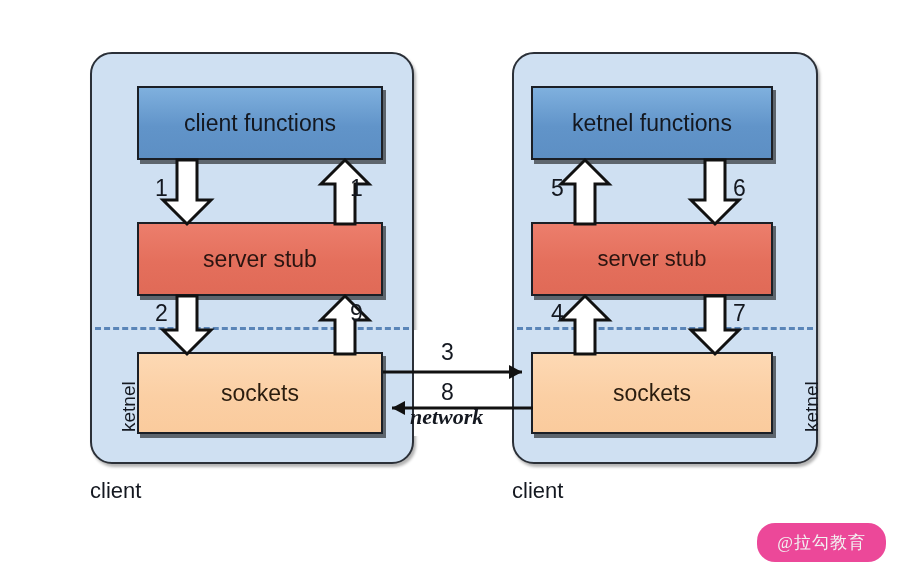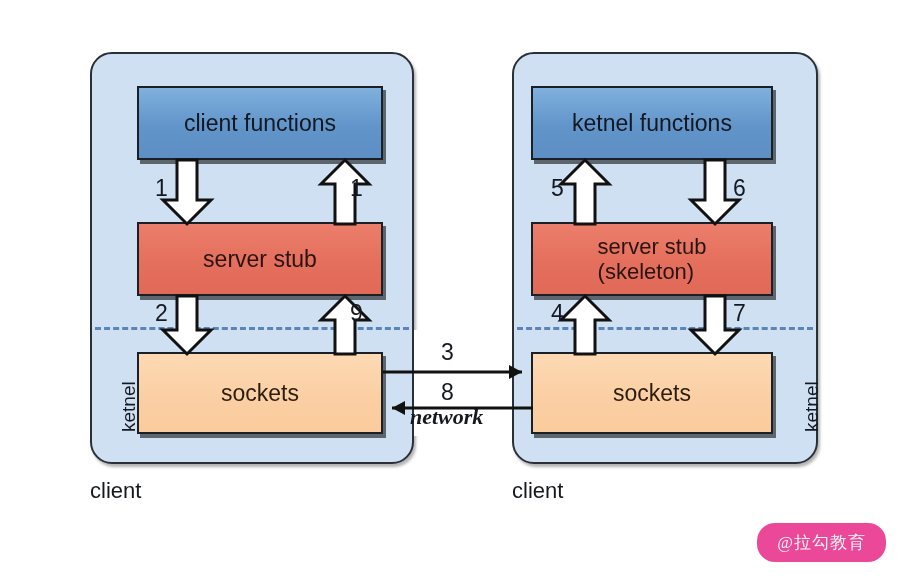--- a/index.html
+++ b/index.html
@@ -30,21 +30,21 @@
 
   
   .block {
     position: absolute;
     box-sizing: border-box;
     border: 2px solid #1b1f26;
     box-shadow: 3px 4px 0 rgba(0,0,0,0.55);
     display: flex;
     align-items: center;
     justify-content: center;
-    text-align: left;
+    text-align: center;
     line-height: 1.15;
     font-size: 23px;
     color: #141820;
   }
   .block-functions {
     background: linear-gradient(180deg,#7fb0de 0%, #6194c9 55%, #5d8fc4 100%);
   }
   .block-stub {
     background: linear-gradient(180deg,#ec7e6c 0%, #e46f5c 55%, #e06a57 100%);
     color: #2a1410;
@@ -163,21 +163,20 @@
   <span>sockets</span>
 </div>
 
 <div class="block block-functions" id="server-functions">
   <span>ketnel functions</span>
 </div>
 
 <div class="block block-stub" id="server-stub">
   <span>
     <span>server stub</span><br>
-    <span>(skeleton)</span>
   </span>
 </div>
 
 <div class="block block-sockets" id="server-sockets">
   <span>sockets</span>
 </div>
 
 <div class="kernel-label" id="client-kernel-label">ketnel</div>
 <div class="kernel-label" id="server-kernel-label">ketnel</div>
 

